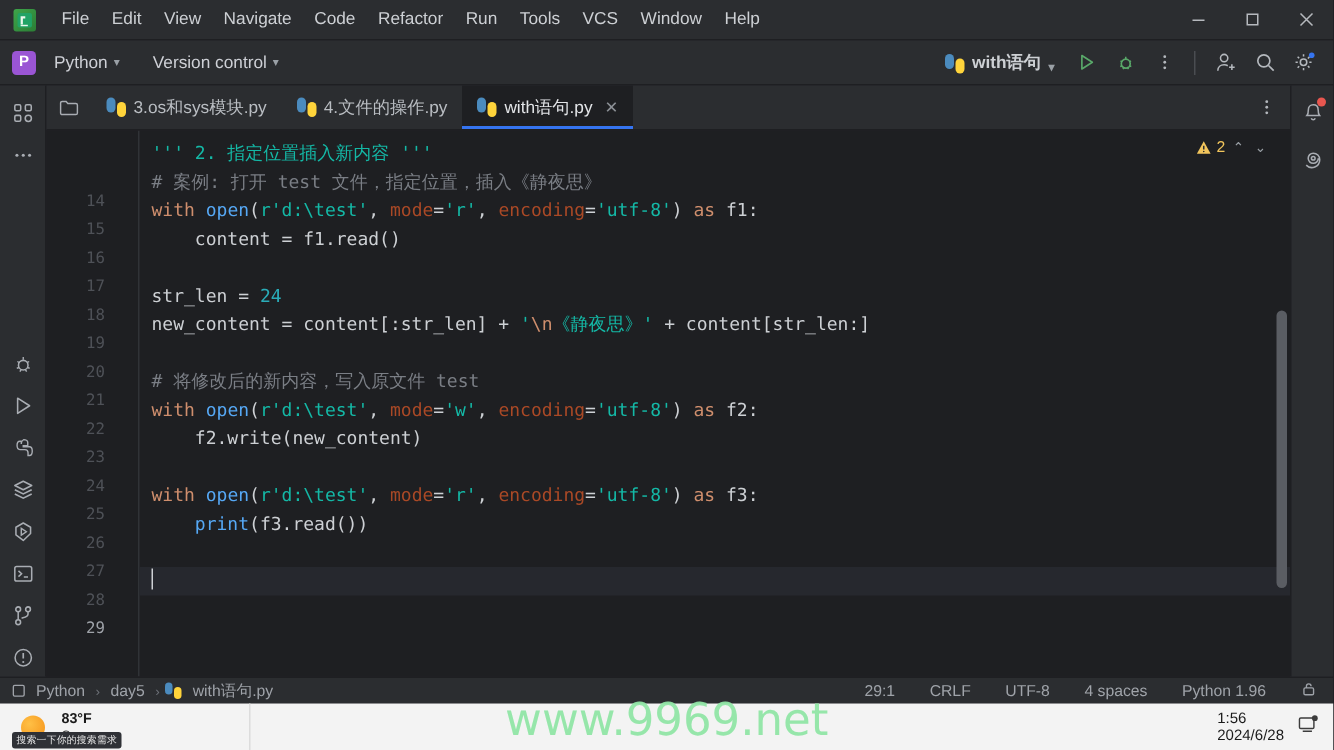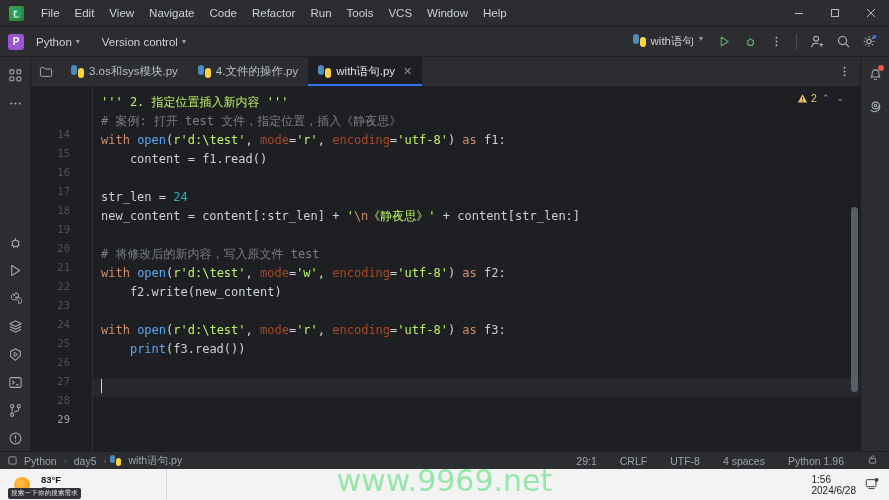--- a/index.html
+++ b/index.html
@@ -35,21 +35,21 @@
     border-bottom:1px solid #1e1f22;padding:0 8px;
   }
   .proj-badge{
     width:16px;height:16px;border-radius:3px;background:#9a55d4;color:#fff;
     font-size:10px;font-weight:bold;display:flex;align-items:center;justify-content:center;margin-right:6px;
   }
   .tb-chip{display:flex;align-items:center;gap:4px;padding:3px 6px;border-radius:4px;font-size:11.5px;color:#ced0d6;cursor:default;}
   .caret{font-size:8px;color:#9aa0a6;}
   .tb-right{margin-left:auto;display:flex;align-items:center;gap:2px;}
   .icon-btn{width:24px;height:24px;display:flex;align-items:center;justify-content:center;border-radius:4px;color:#b4b8bd;}
-  .runcfg{display:flex;align-items:flex-start;gap:5px;padding:3px 7px;border-radius:4px;font-size:11.5px;}
+  .runcfg{display:flex;align-items:flex-end;gap:5px;padding:3px 7px;border-radius:4px;font-size:11.5px;font-weight:bold;}
   .py-ico{width:13px;height:13px;position:relative;display:inline-block;}
   .py-ico i{position:absolute;width:6px;height:10px;border-radius:3px;display:block;}
   .py-ico i.a{left:0;top:0;background:#4b8bbe;}
   .py-ico i.b{right:0;bottom:0;background:#ffd43b;}
   .gap{width:10px}
   .sep{width:1px;height:16px;background:#4a4d51;margin:0 6px;}
 
   
   .main{display:flex;height:calc(500px - 27px - 30px - 18px - 31px);}
   
@@ -89,21 +89,21 @@
     flex:1;padding-top:6px;padding-left:8px;
     font-family:"DejaVu Sans Mono", monospace;font-size:12px;line-height:19px;
     white-space:pre;overflow:hidden;position:relative;
   }
   .code .row{height:19px;line-height:19px;}
   .row.cur{background:#26282e;margin-left:-70px;padding-left:70px;}
   
   .c-com{color:#7a7e85}
   .c-kw{color:#cf8e6d}
   .c-fn{color:#56a8f5}
-  .c-str{color:#bef264}
+  .c-str{color:#14b8a6}
   .c-num{color:#2aacb8}
   .c-par{color:#aa4926}
   .c-esc{color:#cf8e6d}
 
   
   .insp{
     position:absolute;top:5px;right:14px;display:flex;align-items:center;gap:3px;
     font-size:10.5px;color:#b9bdc2;z-index:5;
   }
   .insp .warnco{color:#f2c55c;display:flex;align-items:center;gap:3px;}

